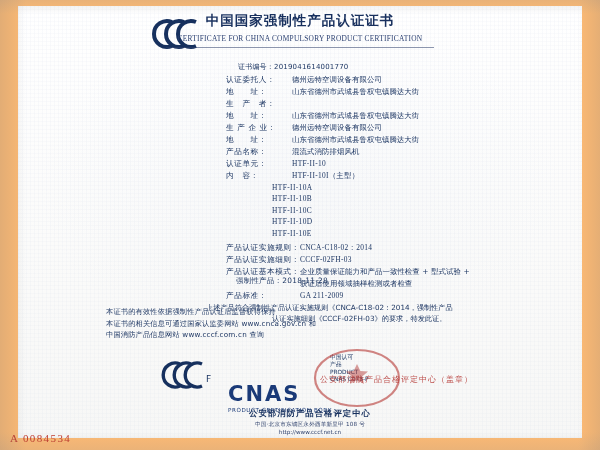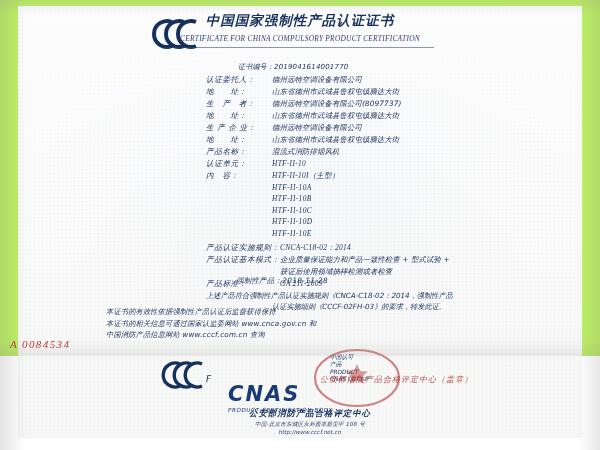--- a/index.html
+++ b/index.html
@@ -3,23 +3,22 @@
 <meta charset="utf-8">
 <style>
   html,body{margin:0;padding:0;}
   body{
     width:600px;height:450px;overflow:hidden;
     background:#ffffff;
     font-family:"DejaVu Sans","Liberation Sans",sans-serif;
     color:#1d2a4d;
   }
   .page{
-    position:relative;width:600px;height:356px;
-    background:#bef264;
-    font-style:italic;
+    position:relative;width:600px;height:450px;
+    background:#fdba74;
   }
   
   .paper{
     position:absolute;left:18px;top:6px;width:564px;height:432px;
     background:
       repeating-linear-gradient(90deg, rgba(200,210,230,0.10) 0px, rgba(200,210,230,0.10) 1px, rgba(255,255,255,0) 1px, rgba(255,255,255,0) 4px),
       repeating-linear-gradient(0deg, rgba(205,212,228,0.09) 0px, rgba(205,212,228,0.09) 1px, rgba(255,255,255,0) 1px, rgba(255,255,255,0) 4px),
       linear-gradient(180deg,#ffffff 0%,#fbfbfa 55%,#f7f7f6 100%);
   }
   .scan-shadow-l{position:absolute;left:0;top:0;width:26px;height:450px;background:linear-gradient(90deg,rgba(120,120,120,0.20),rgba(255,255,255,0));}
@@ -35,21 +34,21 @@
 
   
   .ccc-logo{position:absolute;left:150px;top:14px;width:60px;height:40px;}
   .ccc-logo svg{display:block;}
 
   .certno{position:absolute;left:238px;top:62px;font-size:7px;color:#17315f;letter-spacing:.2px;}
 
   
   .fields{position:absolute;left:206px;top:74px;width:320px;}
   .row{display:flex;align-items:flex-start;line-height:11.4px;margin-bottom:0.6px;}
-  .lbl{width:66px;flex:0 0 66px;font-size:7.6px;color:#16305e;letter-spacing:.6px;white-space:nowrap;}
+  .lbl{width:66px;flex:0 0 66px;font-size:7.6px;color:#16305e;letter-spacing:.6px;white-space:nowrap;margin-left:20px;}
   .lbl.wide{width:74px;flex:0 0 74px;}
   .val{font-size:7.4px;color:#16305e;letter-spacing:.1px;}
   .val.mono{font-family:"Liberation Serif",serif;letter-spacing:.3px;}
 
   .models{margin-left:66px;}
   .models .m{font-size:7.4px;line-height:11.4px;color:#16305e;font-family:"Liberation Serif",serif;letter-spacing:.4px;}
 
   .note{font-size:7.2px;line-height:11px;color:#16305e;}
   .indent{margin-left:66px;}
 
@@ -117,21 +116,20 @@
     <div class="row">
         <div class="lbl">认证委托人：</div>
         <div class="val">德州远特空调设备有限公司</div>
       </div>
     <div class="row">
         <div class="lbl">地　　址：</div>
         <div class="val">山东省德州市武城县鲁权屯镇腾达大街</div>
       </div>
     <div class="row">
         <div class="lbl">生　产　者：</div>
-        <div class="val">德州远特空调设备有限公司(8097737)</div>
       </div>
     <div class="row">
         <div class="lbl">地　　址：</div>
         <div class="val">山东省德州市武城县鲁权屯镇腾达大街</div>
       </div>
     <div class="row">
         <div class="lbl">生 产 企 业：</div>
         <div class="val">德州远特空调设备有限公司</div>
       </div>
     <div class="row">
@@ -157,20 +155,24 @@
       <div class="m">HTF-II-10C</div>
       <div class="m">HTF-II-10D</div>
       <div class="m">HTF-II-10E</div>
     </div>
 
     <div style="height:3px"></div>
 
     <div class="row">
         <div class="lbl wide">产品认证实施规则：</div>
         <div class="val mono">CNCA-C18-02：2014</div>
+      </div>
+    <div class="row">
+        <div class="lbl wide">产品认证实施细则：</div>
+        <div class="val mono">CCCF-02FH-03</div>
       </div>
     <div class="row">
         <div class="lbl wide">产品认证基本模式：</div>
         <div class="val">企业质量保证能力和产品一致性检查 + 型式试验 +</div>
       </div>
     <div class="row">
         <div class="lbl wide"></div>
         <div class="val">获证后使用领域抽样检测或者检查</div>
       </div>
     <div class="row">

